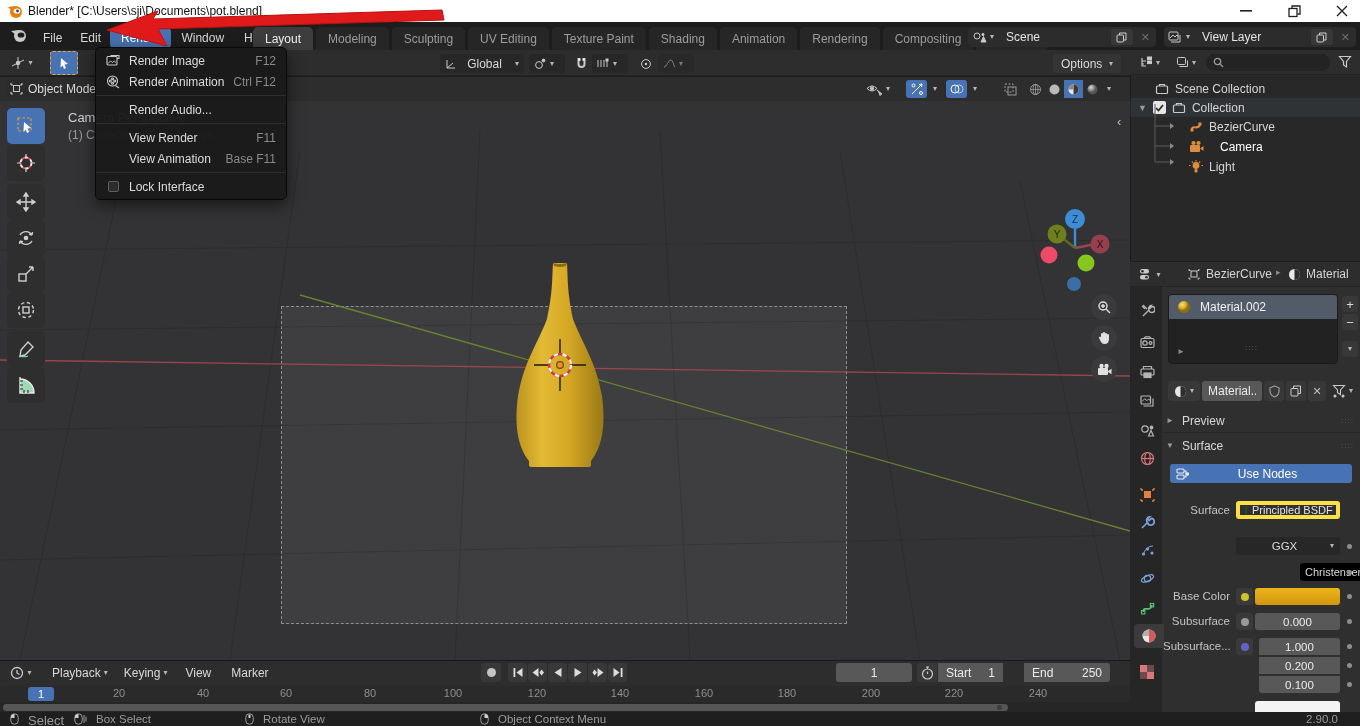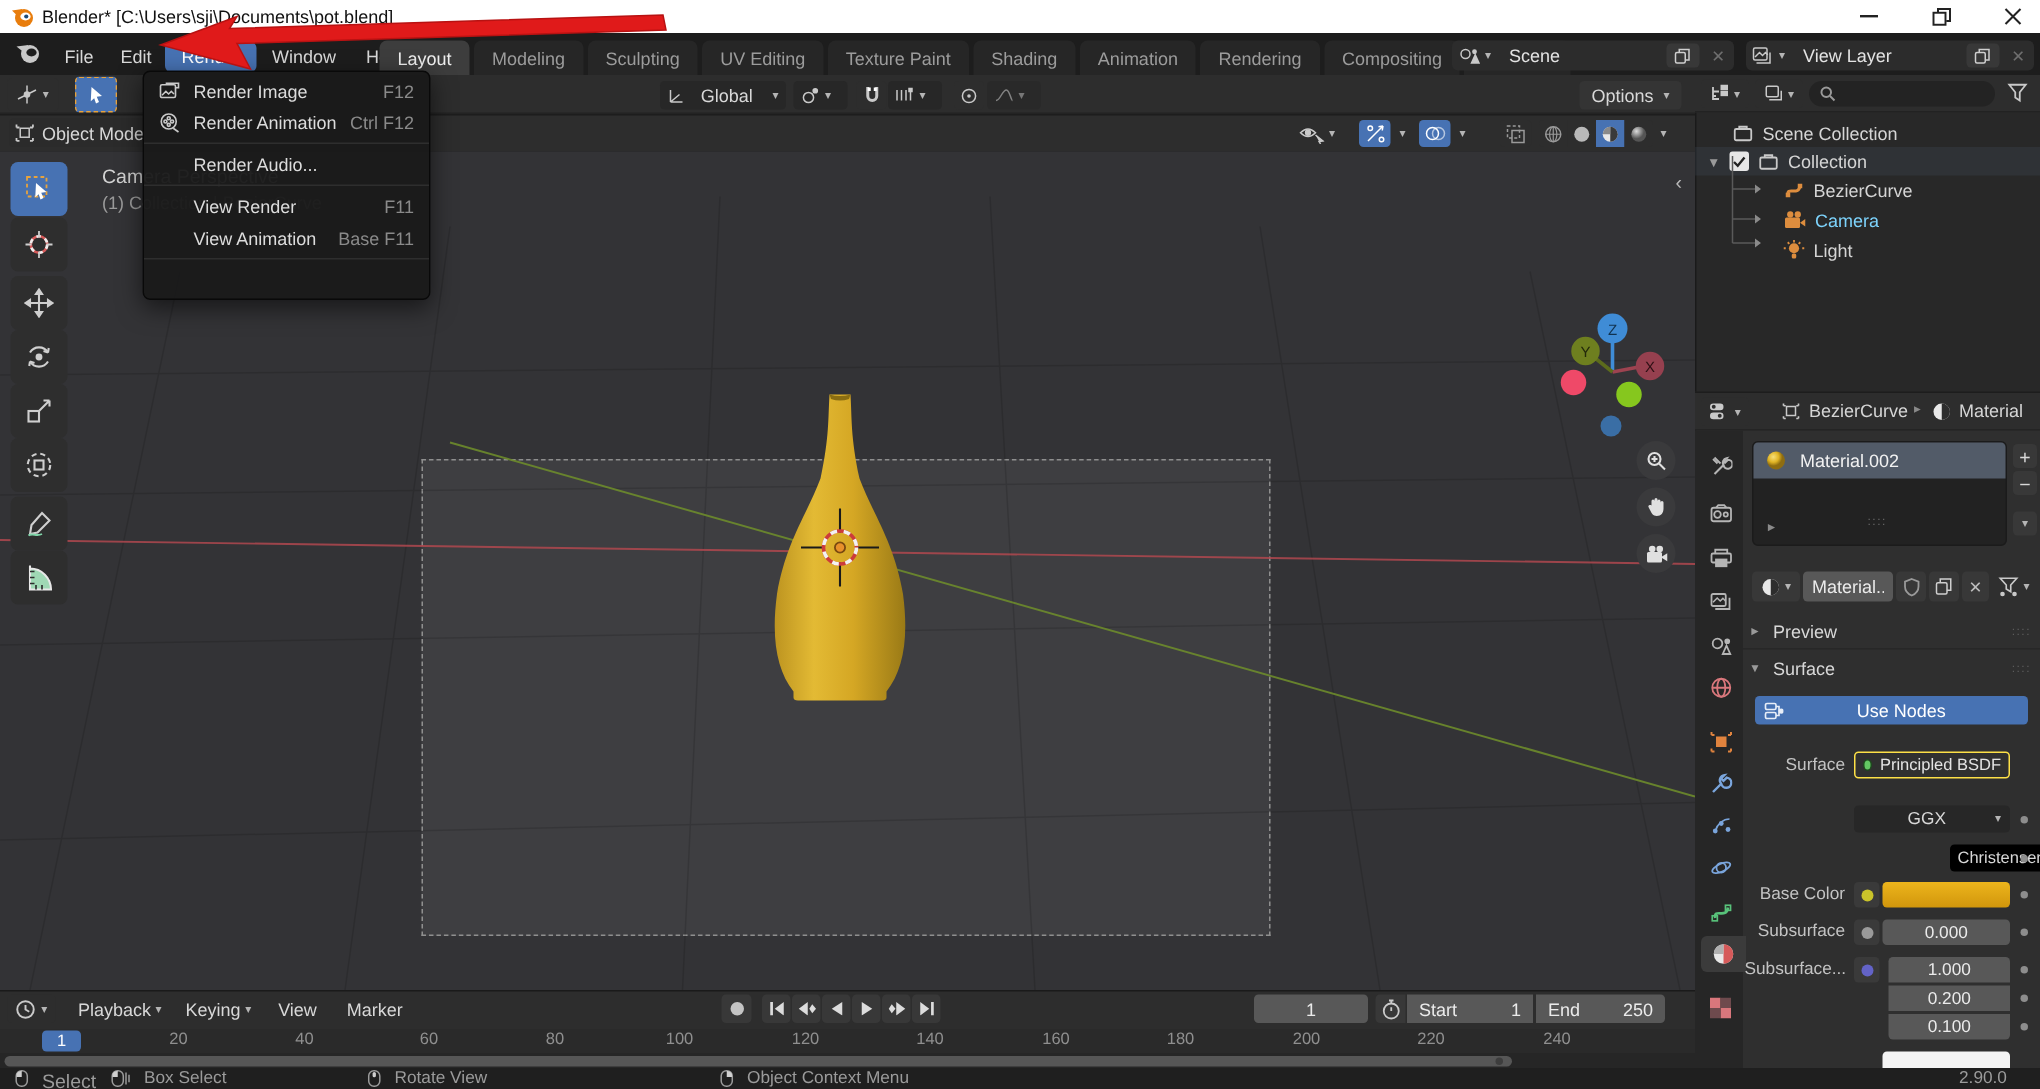--- a/index.html
+++ b/index.html
@@ -450,21 +450,21 @@
 </div>
 <div class="olrow" style="top:137px">
   <span style="margin-left:59px">
     <svg width="15" height="13" viewBox="0 0 15 13" fill="#dd8d3e">
         <circle cx="4.5" cy="3" r="2.1"></circle>
         <circle cx="9.5" cy="3" r="2.1"></circle>
         <rect x="1" y="5" width="10" height="7" rx="1"></rect>
         <path d="M11 8.5 L14.5 6 V11 Z"></path>
       </svg>
   </span>
-  <span style="margin-left:6px;color:#7dd3fc">Camera</span>
+  <span style="margin-left:16px;color:#ffffff">Camera</span>
 
 </div>
 <div class="olrow" style="top:157px">
   <span style="margin-left:59px">
     <svg width="14" height="14" viewBox="0 0 14 14">
         <circle cx="7" cy="5.5" r="3.4" fill="#dd8d3e"></circle>
         <rect x="5.5" y="9" width="3" height="3.4" rx="1" fill="#dd8d3e"></rect>
         <path d="M7 0 v1.6 M1.5 5.5 H0 M14 5.5 h-1.5 M2.8 1.5 l1.1 1.1 M11.2 1.5 l-1.1 1.1" stroke="#dd8d3e" stroke-width="1.2"></path>
       </svg>
   </span>
@@ -659,21 +659,21 @@
 <div class="abs row" style="left:1170px;top:464px;width:182px;height:19px;background:#4772b3;border-radius:3px;padding:0 6px">
   <svg width="13" height="12" viewBox="0 0 13 12" fill="none" stroke="#e8eef8" stroke-width="1.1">
       <rect x="1" y="1" width="7" height="4" rx="1"></rect>
       <rect x="1" y="7" width="7" height="4" rx="1"></rect>
       <path d="M8 3 h2 v6 h-2"></path>
       <circle cx="11.5" cy="6" r="1.2" fill="#e8eef8"></circle>
     </svg>
   <span style="flex:1;text-align:center;color:#fff">Use Nodes</span>
 </div>
 <span class="plabel" style="top:504px">Surface</span>
-<div class="abs row" style="left:1236px;top:501px;width:104px;height:18px;background:#303030;border:1px solid #fde047;border-radius:3px;padding:0 5px">
+<div class="abs row" style="left:1236px;top:501px;width:104px;height:18px;background:#303030;border:4px solid #fde047;border-radius:3px;padding:0 5px">
   <span style="width:8px;height:8px;border-radius:50%;background:#63c763;border:1px solid #1e4a1e"></span>
   <span style="margin-left:5px;font-size:11px;white-space:nowrap;color:#e3e3e3">Principled BSDF</span>
 </div>
 <div class="abs row" style="left:1236px;top:537px;width:104px;height:18px;background:#272727;border-radius:3px;padding:0 6px">
   <span style="flex:1;text-align:center;font-size:11.5px">GGX</span>
   <span class="chev">▾</span>
 </div>
 <span class="abs dot" style="left:1347px;top:544px"></span>
 <div class="abs row" style="left:1300px;top:563px;width:104px;height:18px;background:#000000;border-radius:3px;padding:0 5px">
   <span style="flex:1;font-size:11px;white-space:nowrap;overflow:hidden">Christensen-Bur...</span>
@@ -773,21 +773,21 @@
 </div>
 <div class="abs fld" style="left:836px;top:663px;width:76px;height:19px;justify-content:center">
     <span>1</span>
   </div>
 <span class="abs icbtn" style="left:917px;top:663px;width:20px;height:19px;border-radius:3px 0 0 3px">
   <svg width="13" height="14" viewBox="0 0 13 14" fill="none" stroke="#c9c9c9" stroke-width="1.2">
       <circle cx="6.5" cy="8" r="5"></circle>
       <path d="M6.5 5.5 V8 M5 1 h3 M6.5 1 v2"></path>
     </svg>
 </span>
-<div class="abs fld row" style="left:938px;top:663px;width:84px;height:19px;border-radius:0;padding:0 8px">
+<div class="abs fld row" style="left:938px;top:663px;width:65px;height:19px;border-radius:0;padding:0 8px">
     <span>Start</span>
     <span style="margin-left:auto">1</span>
   </div>
 <div class="abs fld row" style="left:1024px;top:663px;width:86px;height:19px;border-radius:0 3px 3px 0;padding:0 8px">
     <span>End</span>
     <span style="margin-left:auto">250</span>
   </div>
 
 <div class="abs" style="left:0;top:686px;width:1130px;height:16px;background:#2a2a2a;font-size:11px;color:#8f8f8f">
   <span class="abs" style="left:119px;transform:translateX(-50%);top:1px">20</span>
@@ -871,17 +871,22 @@
   <div style="height:1px;background:#2e2e2e;margin:3px 0"></div>
   <div class="menuitem" style="padding:0 10px 0 33px">
     <span>View Render</span>
     <span class="sc">F11</span>
   </div>
   <div class="menuitem" style="padding:0 10px 0 33px">
     <span>View Animation</span>
     <span class="sc">Base F11</span>
   </div>
   <div style="height:1px;background:#2e2e2e;margin:3px 0"></div>
+  <div class="menuitem" style="padding:0 10px">
+    <span style="width:11px;height:11px;border:1px solid #5e5e5e;border-radius:2px;background:#2c2c2c;margin-left:2px"></span>
+    <span style="margin-left:10px">Lock Interface</span>
+    <span class="sc"></span>
+  </div>
 </div>
 
 <svg class="abs" width="480" height="60" viewBox="0 0 480 60" style="left:0;top:0;z-index:60;pointer-events:none">
   <polygon points="107,30 158,11 153,19 442,10 444,20 158,29 167,46" fill="#e01a1a" stroke="#b81212" stroke-width="1"></polygon>
 </svg>
 
 </body></html>

